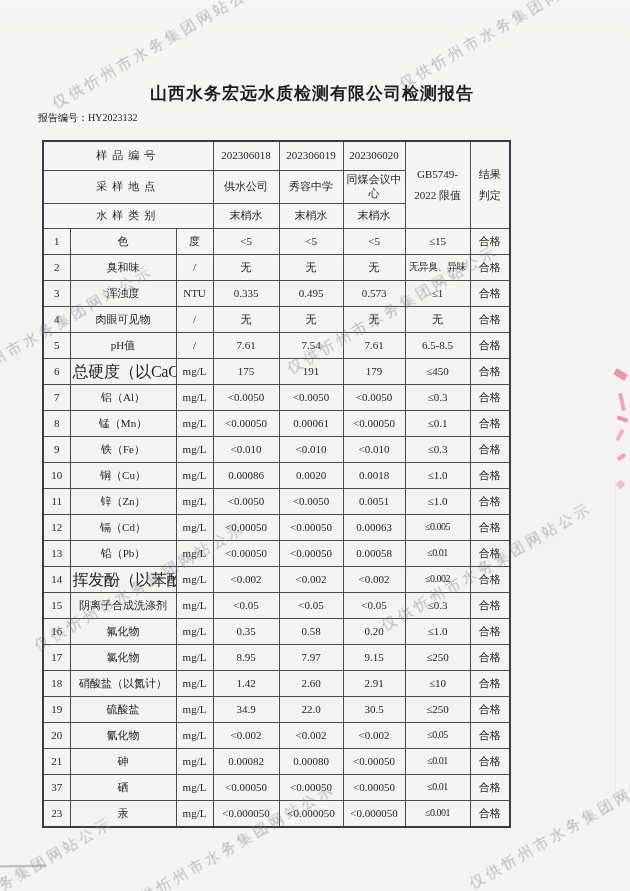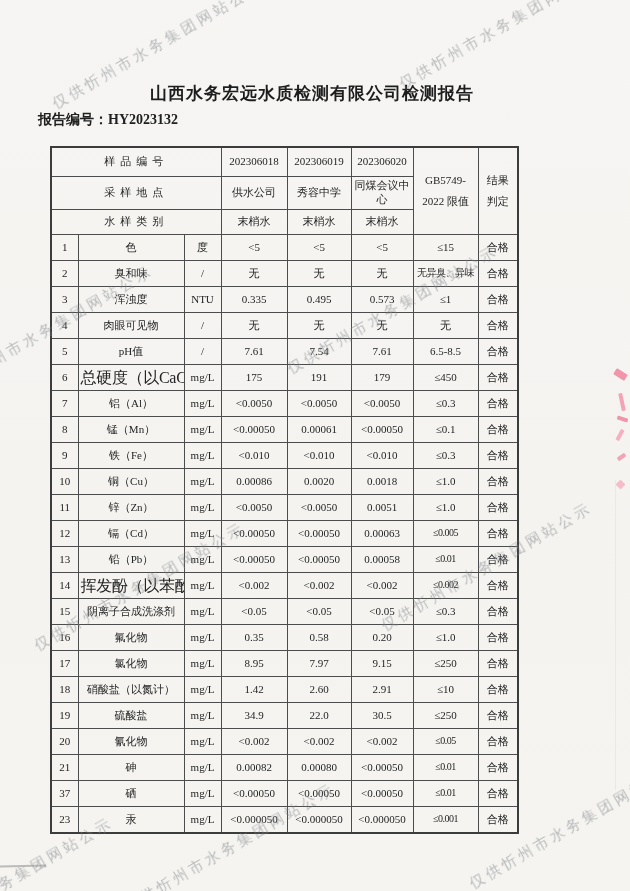--- a/index.html
+++ b/index.html
@@ -24,32 +24,31 @@
     filter:blur(.3px);
     font-family:"Liberation Sans","DejaVu Sans",sans-serif;
   }
   
   .title{
     position:absolute;top:82px;left:0;width:584px;text-align:center;
     font-size:17px;font-weight:bold;letter-spacing:1px;color:#1d1d1d;margin-left:20px;
   }
   .report-no{
     position:absolute;top:111px;left:38px;
-    font-size:14px;font-weight:bold;color:#202020;
+    font-size:10px;font-weight:normal;color:#202020;
   }
   .page-ind{
     position:absolute;top:111px;left:0;width:562px;text-align:right;
     font-size:12.5px;font-weight:bold;color:#202020;
   }
   
   table.report{
-    position:absolute;left:50px;top:140px;
+    position:absolute;left:42px;top:140px;
     width:467px;border-collapse:collapse;table-layout:fixed;
     z-index:2;
-    margin-top:6px;
   }
   table.report td{
     border:1px solid #4c4c4c;
     text-align:center;vertical-align:middle;
     font-size:11px;line-height:1.25;color:#242424;
     padding:1px 2px;overflow:hidden;
   }
   table.report{border:2px solid #3c3c3c;}
   tr.h1 td{height:26px;}
   tr.h2 td{height:30px;}

